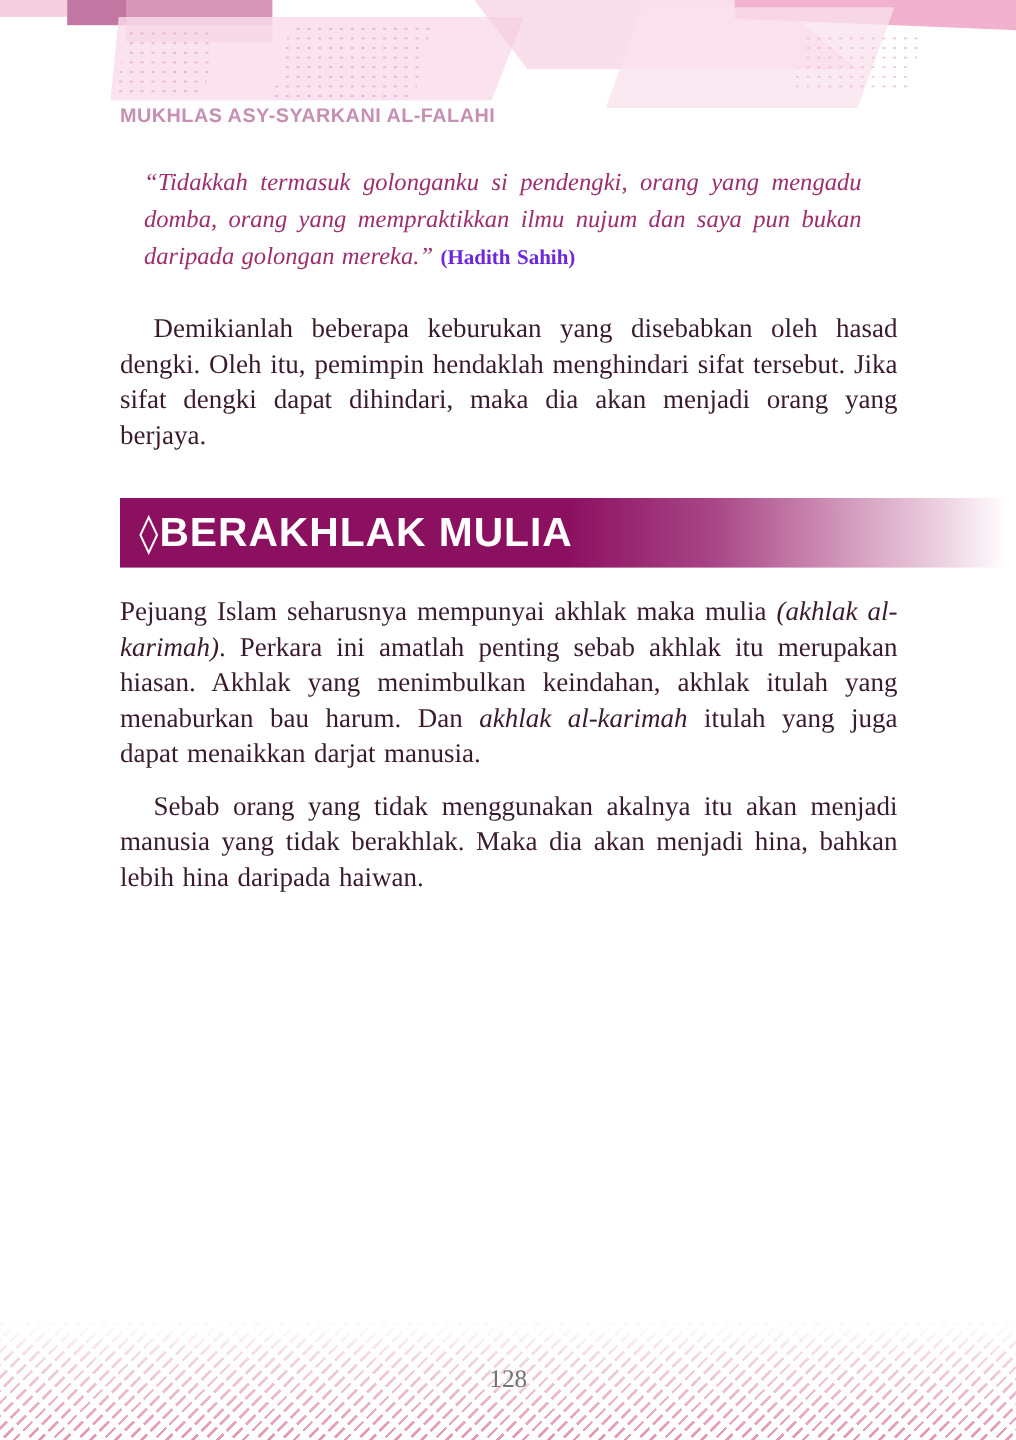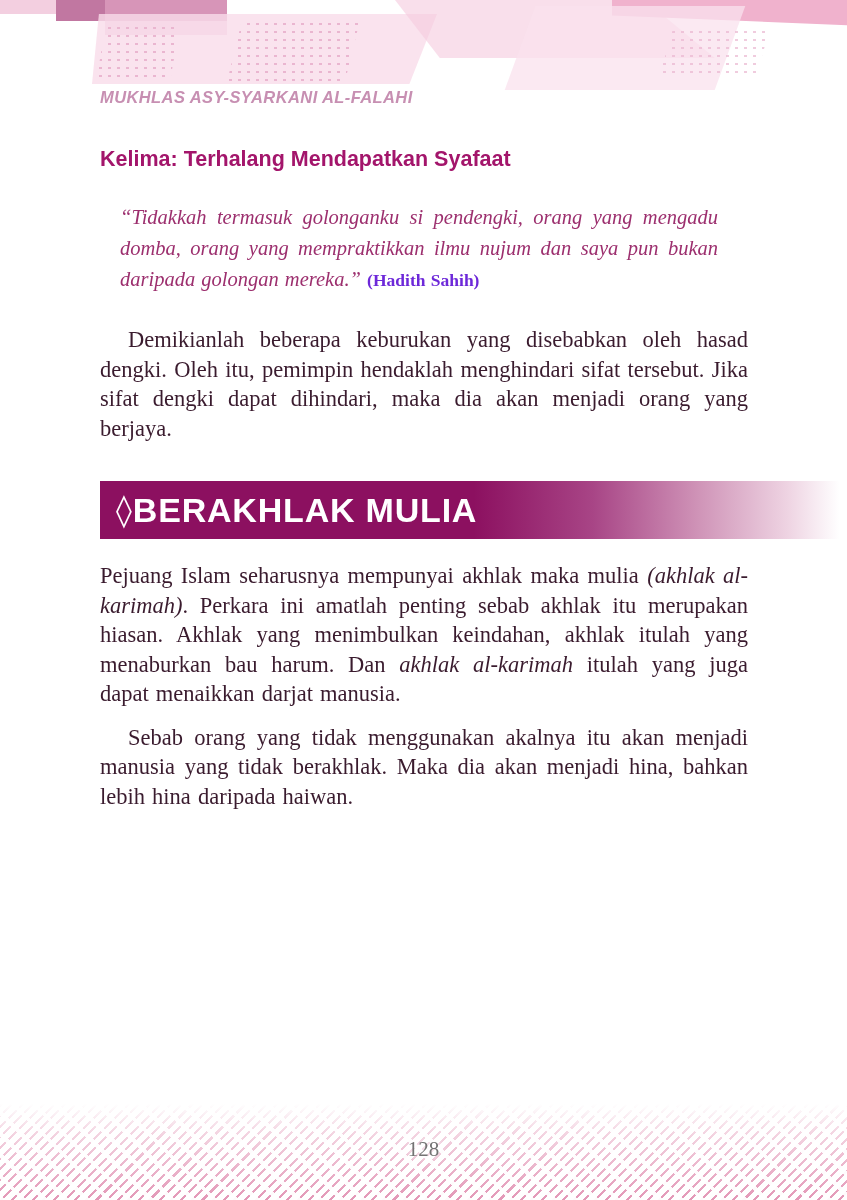--- a/index.html
+++ b/index.html
@@ -29,21 +29,21 @@
     clip-path:polygon(12% 0,100% 0,88% 100%,0 100%);
   }
   .dots1{left:96px;top:24px;width:84px;height:58px;}
   .dots2{left:226px;top:20px;width:134px;height:66px;}
   .dots3{left:660px;top:28px;width:110px;height:46px;opacity:.7;}
 
   
   .content{position:absolute;left:100px;top:0;width:648px;z-index:2;}
   .running-head{
     margin-top:88px;font-family:"Liberation Sans",sans-serif;font-weight:bold;
-    font-size:16.5px;letter-spacing:.4px;color:#c78fb2;font-style:italic;
+    font-size:16.5px;letter-spacing:.4px;color:#c78fb2;
   }
   .section-heading{
     margin-top:40px;font-family:"Liberation Sans",sans-serif;font-weight:bold;
     font-size:21.5px;color:#a3156b;
   }
   .para{
     margin:14px 0 0 0;font-size:22.5px;line-height:29.5px;text-align:justify;
     color:#3a1b2e;word-spacing:1.5px;
   }
   .para.first{margin-top:22px;}
@@ -109,21 +109,20 @@
     <div class="s-right-pale"></div>
     <div class="dots dots1"></div>
     <div class="dots dots2"></div>
     <div class="dots dots3"></div>
   </div>
 
   <div class="content">
 
     <div class="running-head">MUKHLAS ASY-SYARKANI AL-FALAHI</div>
 
-    <div class="section-heading">Kelima: Terhalang Mendapatkan Syafaat</div>
 
 
     <p class="hadith"><span>“Tidakkah termasuk golonganku si pendengki, orang yang mengadu domba, orang yang mempraktikkan ilmu nujum dan saya pun bukan daripada golongan mereka.” </span><span class="src">(Hadith Sahih)</span></p>
 
     <p class="para indent gap-big">Demikianlah beberapa keburukan yang disebabkan oleh hasad dengki. Oleh itu, pemimpin hendaklah menghindari sifat tersebut. Jika sifat dengki dapat dihindari, maka dia akan menjadi orang yang berjaya.</p>
 
     <div class="banner">
       <span class="diamond">◊</span>
       <span class="title">BERAKHLAK MULIA</span>
     </div>

